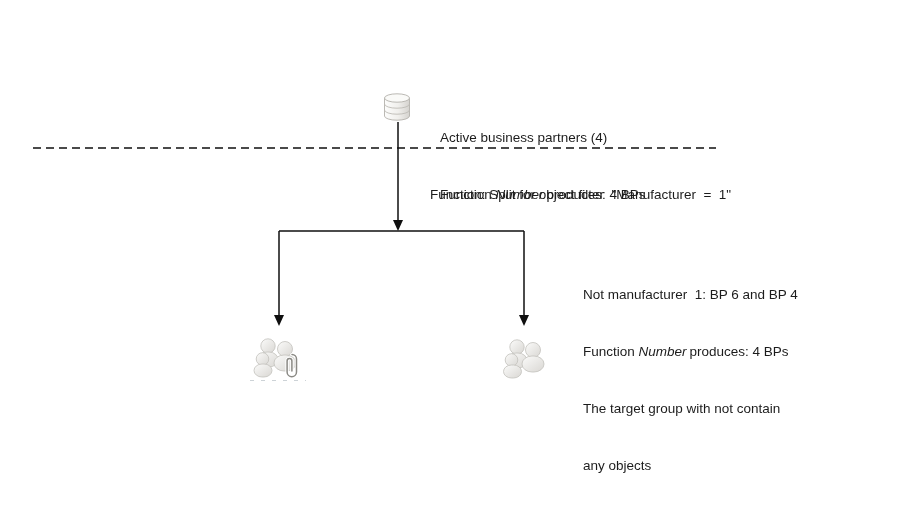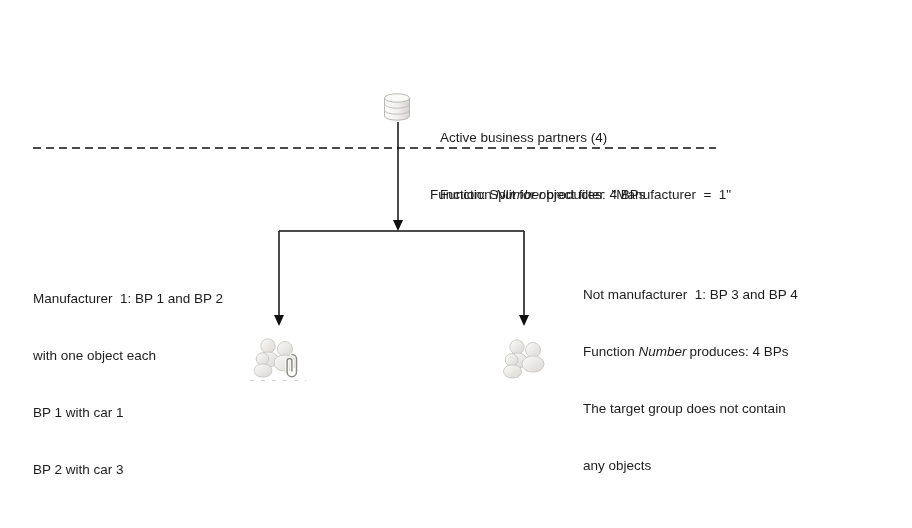--- a/index.html
+++ b/index.html
@@ -100,27 +100,21 @@
     </g>
   </svg>
 
   <div class="label" style="left:440px;top:90px;">
     <div class="line">Active business partners (4)</div>
     <div class="line"><span>Function </span><em>Number</em><span>produces: 4 BPs</span></div>
   </div>
 
   <div class="label" style="left:430px;top:185px;">Function: Split for object filter  "Manufacturer  =  1"</div>
 
-  <div class="label" style="left:33px;top:251px;">
-    <div class="line">Manufacturer  1: BP 1 and BP 2</div>
-    <div class="line">with one object each</div>
-    <div class="line">BP 1 with car 1</div>
-    <div class="line">BP 2 with car 3</div>
-  </div>
 
   <div class="label" style="left:583px;top:247px;">
-    <div class="line">Not manufacturer  1: BP 3 and BP 4</div>
+    <div class="line">Not manufacturer  1: BP 6 and BP 4</div>
     <div class="line"><span>Function </span><em>Number</em><span>produces: 4 BPs</span></div>
-    <div class="line">The target group does not contain</div>
+    <div class="line">The target group with not contain</div>
     <div class="line">any objects</div>
   </div>
 
 </div>
 
 </body></html>

